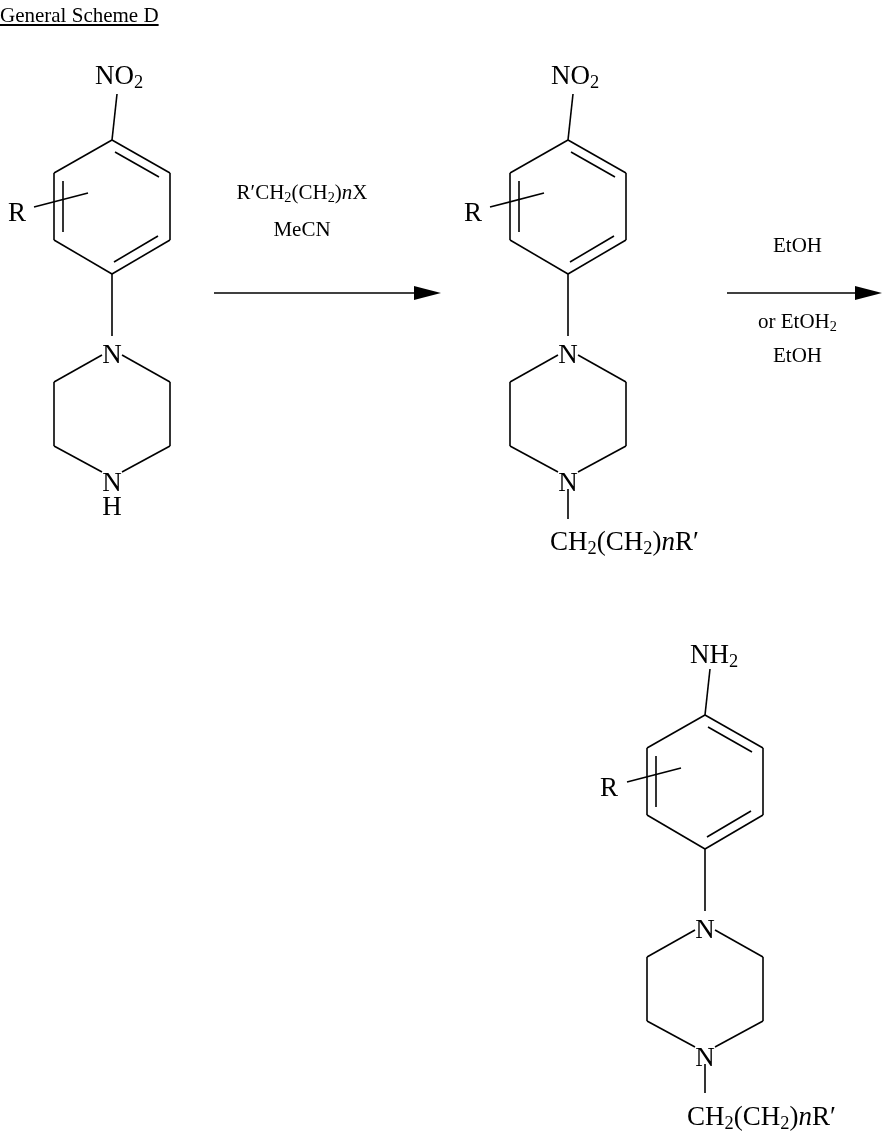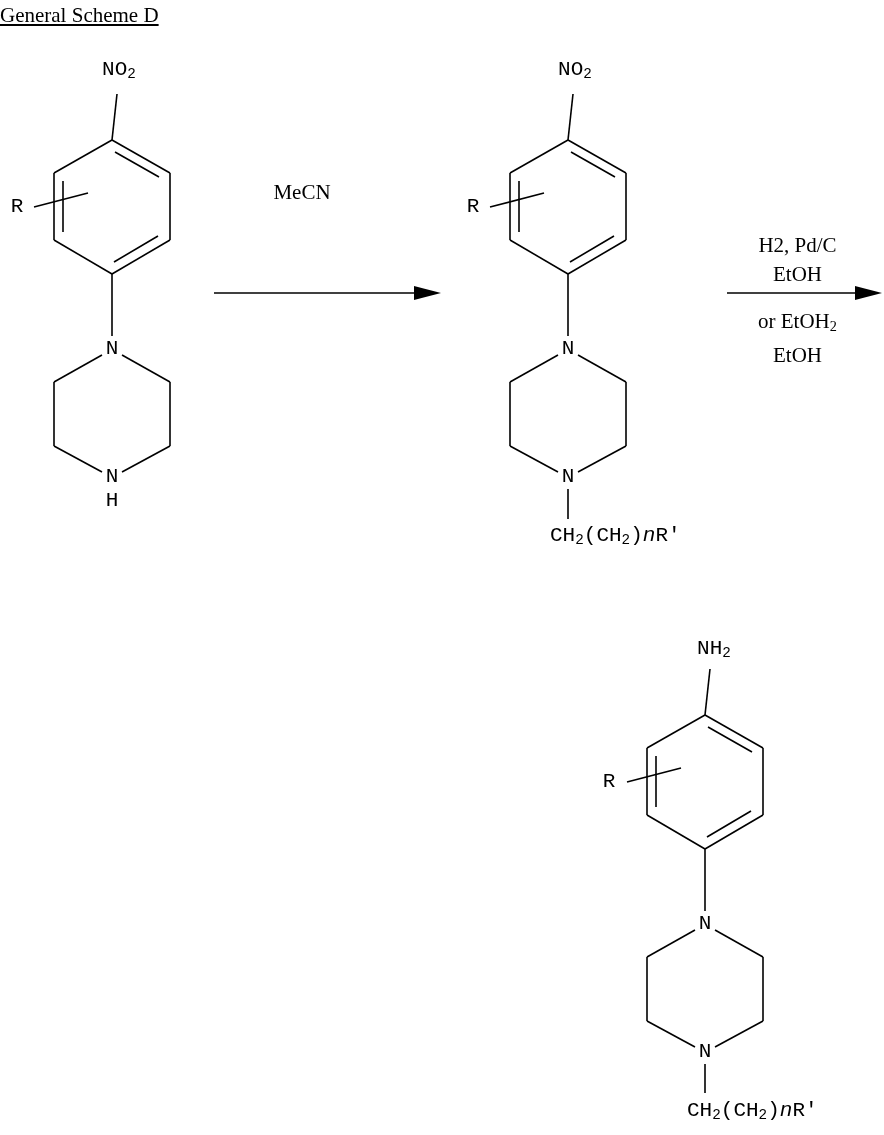--- a/index.html
+++ b/index.html
@@ -25,24 +25,24 @@
     left: 0;
     right: 0;
     top: 3px;
     text-align: left;
     font-size: 21px;
     text-decoration: underline;
     font-family: "Liberation Serif", serif;
   }
   .label {
     position: absolute;
-    font-size: 21px;
-    line-height: 24px;
+    font-size: 27px;
+    line-height: 34px;
     white-space: nowrap;
-    font-family: Liberation Mono, monospace;
+    font-family: Liberation Serif, serif;
   }
   .centered {
     transform: translateX(-50%);
   }
   .reagents {
     position: absolute;
     text-align: center;
     font-size: 21px;
     font-family: "Liberation Serif", serif;
   }
@@ -167,24 +167,24 @@
 <div class="label centered" style="left:568px; top:465px">N</div>
 <div class="label" style="left:550px; top:524px"><span>CH</span><span class="seg-sub">2</span><span>(CH</span><span class="seg-sub">2</span><span>)</span><span class="seg-i">n</span><span>R′</span></div>
 
 <div class="label centered" style="left:714px; top:637px"><span>NH</span><span class="seg-sub">2</span></div>
 <div class="label centered" style="left:609px; top:770px">R</div>
 <div class="label centered" style="left:705px; top:912px">N</div>
 <div class="label centered" style="left:705px; top:1040px">N</div>
 <div class="label" style="left:687px; top:1099px"><span>CH</span><span class="seg-sub">2</span><span>(CH</span><span class="seg-sub">2</span><span>)</span><span class="seg-i">n</span><span>R′</span></div>
 
 <div class="reagents" style="left:212px; top:176px; width:180px">
+  <div class="rline"><span>R′CH</span><span class="seg-sub">2</span><span>(CH</span><span class="seg-sub">2</span><span>)</span><span class="seg-i">n</span><span>X</span></div>
   <div class="rline"><span>MeCN</span></div>
 </div>
 
 <div class="reagents tight" style="left:725px; top:231px; width:145px">
-  <div class="rline"><span>H2, Pd/C</span></div>
   <div class="rline"><span>EtOH</span></div>
 </div>
 
 <div class="reagents tight" style="left:725px; top:307px; width:145px">
   <div class="rline"><span>or EtOH</span><span class="seg-sub">2</span></div>
   <div class="rline"><span>EtOH</span></div>
 </div>
 
 </body></html>

